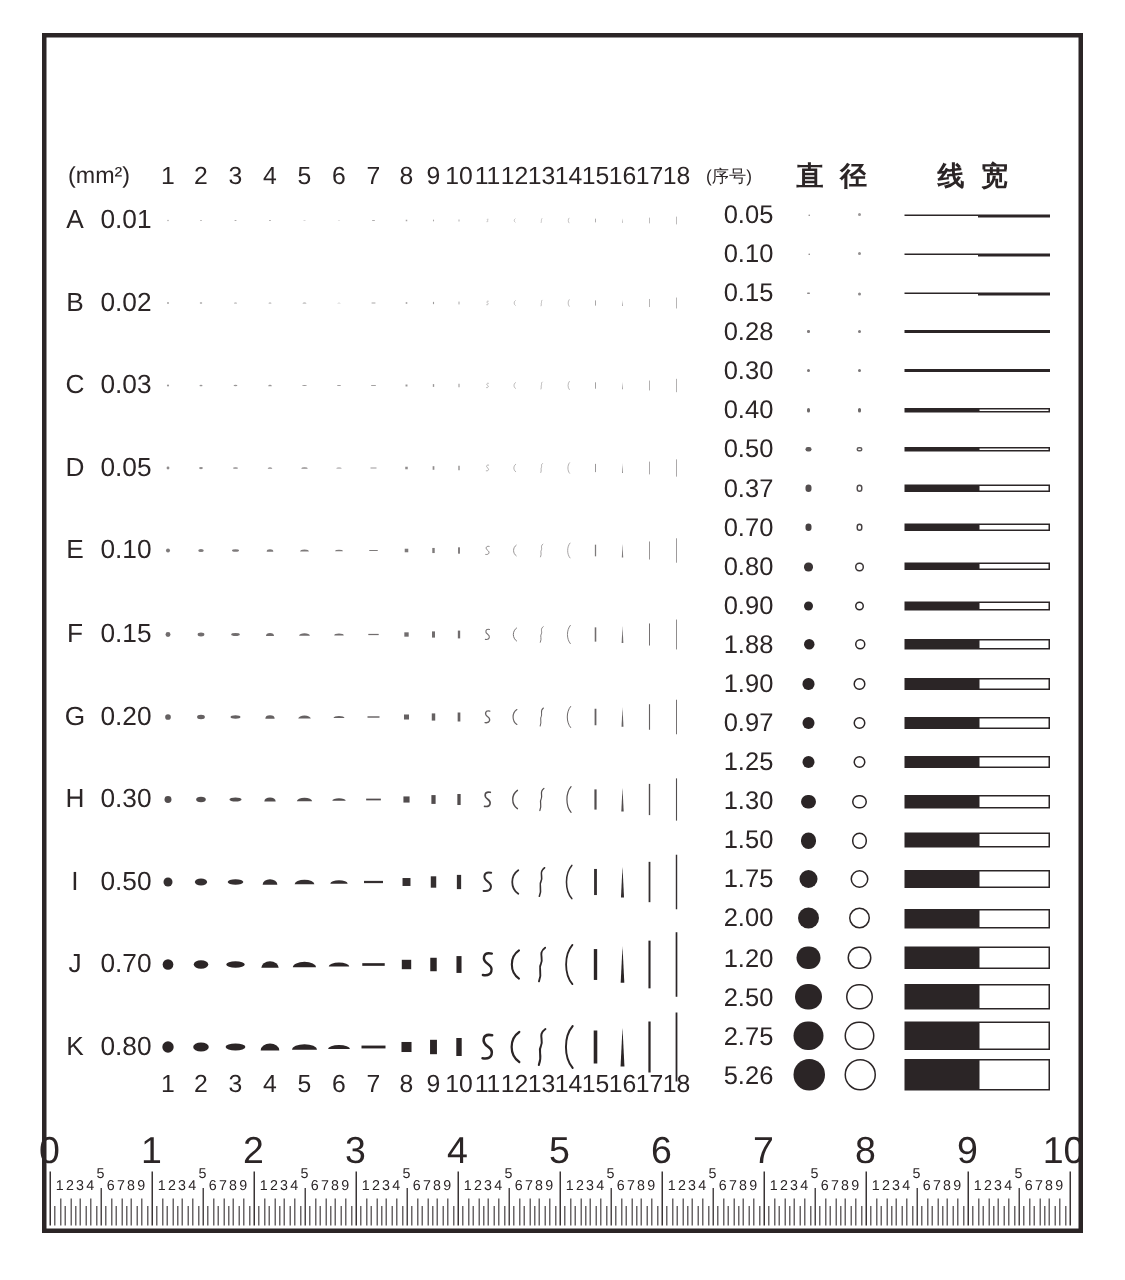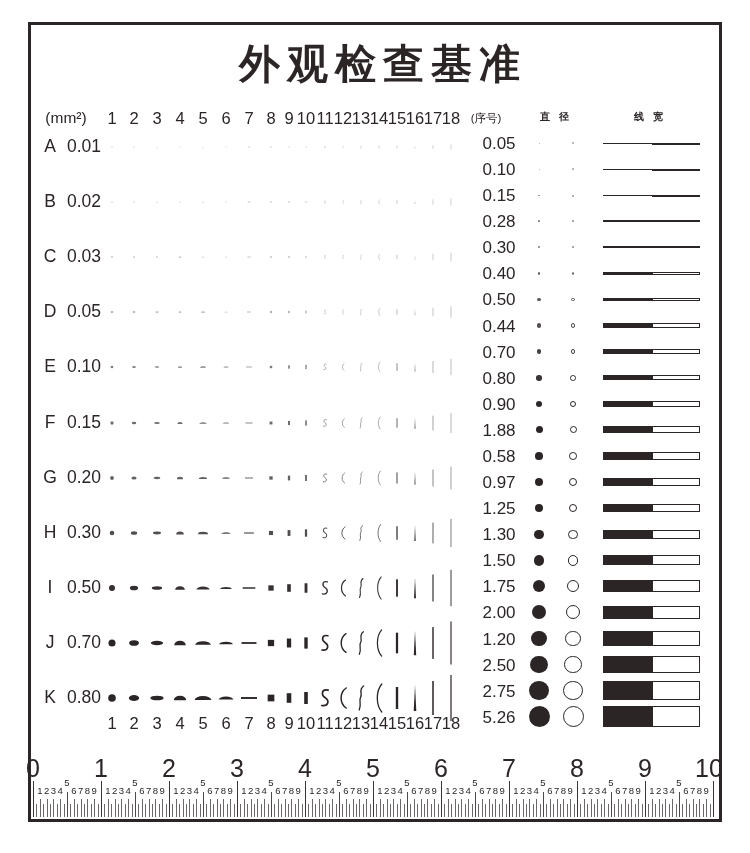--- a/index.html
+++ b/index.html
@@ -5,33 +5,32 @@
   html,body{margin:0;padding:0;background:#fff;}
   .page{position:relative;width:750px;height:853px;background:#fff;overflow:hidden;
         font-family:"Liberation Sans","DejaVu Sans",sans-serif;color:#2b2526;}
   .frame{position:absolute;left:28px;top:22px;width:694px;height:800px;
          border:3px solid #2b2526;box-sizing:border-box;}
   .abs{position:absolute;transform:translate(-50%,-50%);white-space:nowrap;line-height:1;}
   .title{font-size:41px;font-weight:bold;letter-spacing:7px;}
   .hnum{font-size:16.5px;}
   .lbl{font-size:17.5px;}
   .small{font-size:11.5px;}
-  .chhead{font-size:10px;letter-spacing:3px;font-weight:bold;}
+  .chhead{font-size:18px;letter-spacing:3px;font-weight:bold;}
   .rval{font-size:17px;}
   .runit{font-size:25px;}
   .rdig{font-size:9.5px;}
   .tick{position:absolute;background:#3a3435;}
   svg{position:absolute;display:block;}
 </style>
 </head>
 <body>
 
 <div class="page">
   <div class="frame"></div>
-  <div class="abs title" style="left:383px;top:64px;">外观检查基准</div>
 
   <div class="abs lbl" style="left:66px;top:118px;font-size:15.5px;">(mm²)</div>
   <div class="abs small" style="left:486px;top:119px;">(序号)</div>
   <div class="abs chhead" style="left:556px;top:117px;">直 径</div>
   <div class="abs chhead" style="left:650px;top:117px;">线 宽</div>
 
   <div id="headerNums">
       <div class="abs hnum" style="left: 112px; top: 118px;">1</div>
       <div class="abs hnum" style="left: 134px; top: 118px;">2</div>
       <div class="abs hnum" style="left: 157px; top: 118px;">3</div>
@@ -732,21 +731,21 @@
         <div style="width: 48.5px; height: 100%; background: rgb(43, 37, 38);"></div>
         <div style="flex: 1 1 0%; height: 100%; border: 0.828px solid rgb(43, 37, 38); box-sizing: border-box; background: rgb(255, 255, 255);"></div>
       </div>
       <div class="abs rval" style="left: 499px; top: 299.48px;">0.50</div>
       <div style="position: absolute; left: 537.25px; top: 297.73px; width: 3.5px; height: 3.5px; border-radius: 50%; background: rgb(43, 37, 38); opacity: 0.75;"></div>
       <div style="position: absolute; left: 571.25px; top: 297.73px; width: 3.5px; height: 3.5px; border-radius: 50%; border: 0.6px solid rgb(43, 37, 38); box-sizing: border-box; opacity: 0.75;"></div>
       <div style="position: absolute; left: 603px; top: 297.755px; width: 97px; height: 3.45px; display: flex;">
         <div style="width: 48.5px; height: 100%; background: rgb(43, 37, 38);"></div>
         <div style="flex: 1 1 0%; height: 100%; border: 1px solid rgb(43, 37, 38); box-sizing: border-box; background: rgb(255, 255, 255);"></div>
       </div>
-      <div class="abs rval" style="left: 499px; top: 325.56px;">0.44</div>
+      <div class="abs rval" style="left: 499px; top: 325.56px;">0.37</div>
       <div style="position: absolute; left: 536.9px; top: 323.46px; width: 4.2px; height: 4.2px; border-radius: 50%; background: rgb(43, 37, 38); opacity: 0.81;"></div>
       <div style="position: absolute; left: 570.9px; top: 323.46px; width: 4.2px; height: 4.2px; border-radius: 50%; border: 0.6px solid rgb(43, 37, 38); box-sizing: border-box; opacity: 0.81;"></div>
       <div style="position: absolute; left: 603px; top: 323.49px; width: 97px; height: 4.14px; display: flex;">
         <div style="width: 48.5px; height: 100%; background: rgb(43, 37, 38);"></div>
         <div style="flex: 1 1 0%; height: 100%; border: 1px solid rgb(43, 37, 38); box-sizing: border-box; background: rgb(255, 255, 255);"></div>
       </div>
       <div class="abs rval" style="left: 499px; top: 351.64px;">0.70</div>
       <div style="position: absolute; left: 536.55px; top: 349.19px; width: 4.9px; height: 4.9px; border-radius: 50%; background: rgb(43, 37, 38); opacity: 0.87;"></div>
       <div style="position: absolute; left: 570.55px; top: 349.19px; width: 4.9px; height: 4.9px; border-radius: 50%; border: 0.6px solid rgb(43, 37, 38); box-sizing: border-box; opacity: 0.87;"></div>
       <div style="position: absolute; left: 603px; top: 349.225px; width: 97px; height: 4.83px; display: flex;">
@@ -767,21 +766,21 @@
         <div style="width: 48.5px; height: 100%; background: rgb(43, 37, 38);"></div>
         <div style="flex: 1 1 0%; height: 100%; border: 1px solid rgb(43, 37, 38); box-sizing: border-box; background: rgb(255, 255, 255);"></div>
       </div>
       <div class="abs rval" style="left: 499px; top: 429.88px;">1.88</div>
       <div style="position: absolute; left: 535.5px; top: 426.38px; width: 7px; height: 7px; border-radius: 50%; background: rgb(43, 37, 38); opacity: 1;"></div>
       <div style="position: absolute; left: 569.5px; top: 426.38px; width: 7px; height: 7px; border-radius: 50%; border: 0.6px solid rgb(43, 37, 38); box-sizing: border-box; opacity: 1;"></div>
       <div style="position: absolute; left: 603px; top: 426.43px; width: 97px; height: 6.9px; display: flex;">
         <div style="width: 48.5px; height: 100%; background: rgb(43, 37, 38);"></div>
         <div style="flex: 1 1 0%; height: 100%; border: 1px solid rgb(43, 37, 38); box-sizing: border-box; background: rgb(255, 255, 255);"></div>
       </div>
-      <div class="abs rval" style="left: 499px; top: 455.96px;">0.58</div>
+      <div class="abs rval" style="left: 499px; top: 455.96px;">1.90</div>
       <div style="position: absolute; left: 535.15px; top: 452.11px; width: 7.7px; height: 7.7px; border-radius: 50%; background: rgb(43, 37, 38); opacity: 1;"></div>
       <div style="position: absolute; left: 569.15px; top: 452.11px; width: 7.7px; height: 7.7px; border-radius: 50%; border: 0.6px solid rgb(43, 37, 38); box-sizing: border-box; opacity: 1;"></div>
       <div style="position: absolute; left: 603px; top: 452.165px; width: 97px; height: 7.59px; display: flex;">
         <div style="width: 48.5px; height: 100%; background: rgb(43, 37, 38);"></div>
         <div style="flex: 1 1 0%; height: 100%; border: 1px solid rgb(43, 37, 38); box-sizing: border-box; background: rgb(255, 255, 255);"></div>
       </div>
       <div class="abs rval" style="left: 499px; top: 482.04px;">0.97</div>
       <div style="position: absolute; left: 534.8px; top: 477.84px; width: 8.4px; height: 8.4px; border-radius: 50%; background: rgb(43, 37, 38); opacity: 1;"></div>
       <div style="position: absolute; left: 568.8px; top: 477.84px; width: 8.4px; height: 8.4px; border-radius: 50%; border: 0.6px solid rgb(43, 37, 38); box-sizing: border-box; opacity: 1;"></div>
       <div style="position: absolute; left: 603px; top: 477.9px; width: 97px; height: 8.28px; display: flex;">

